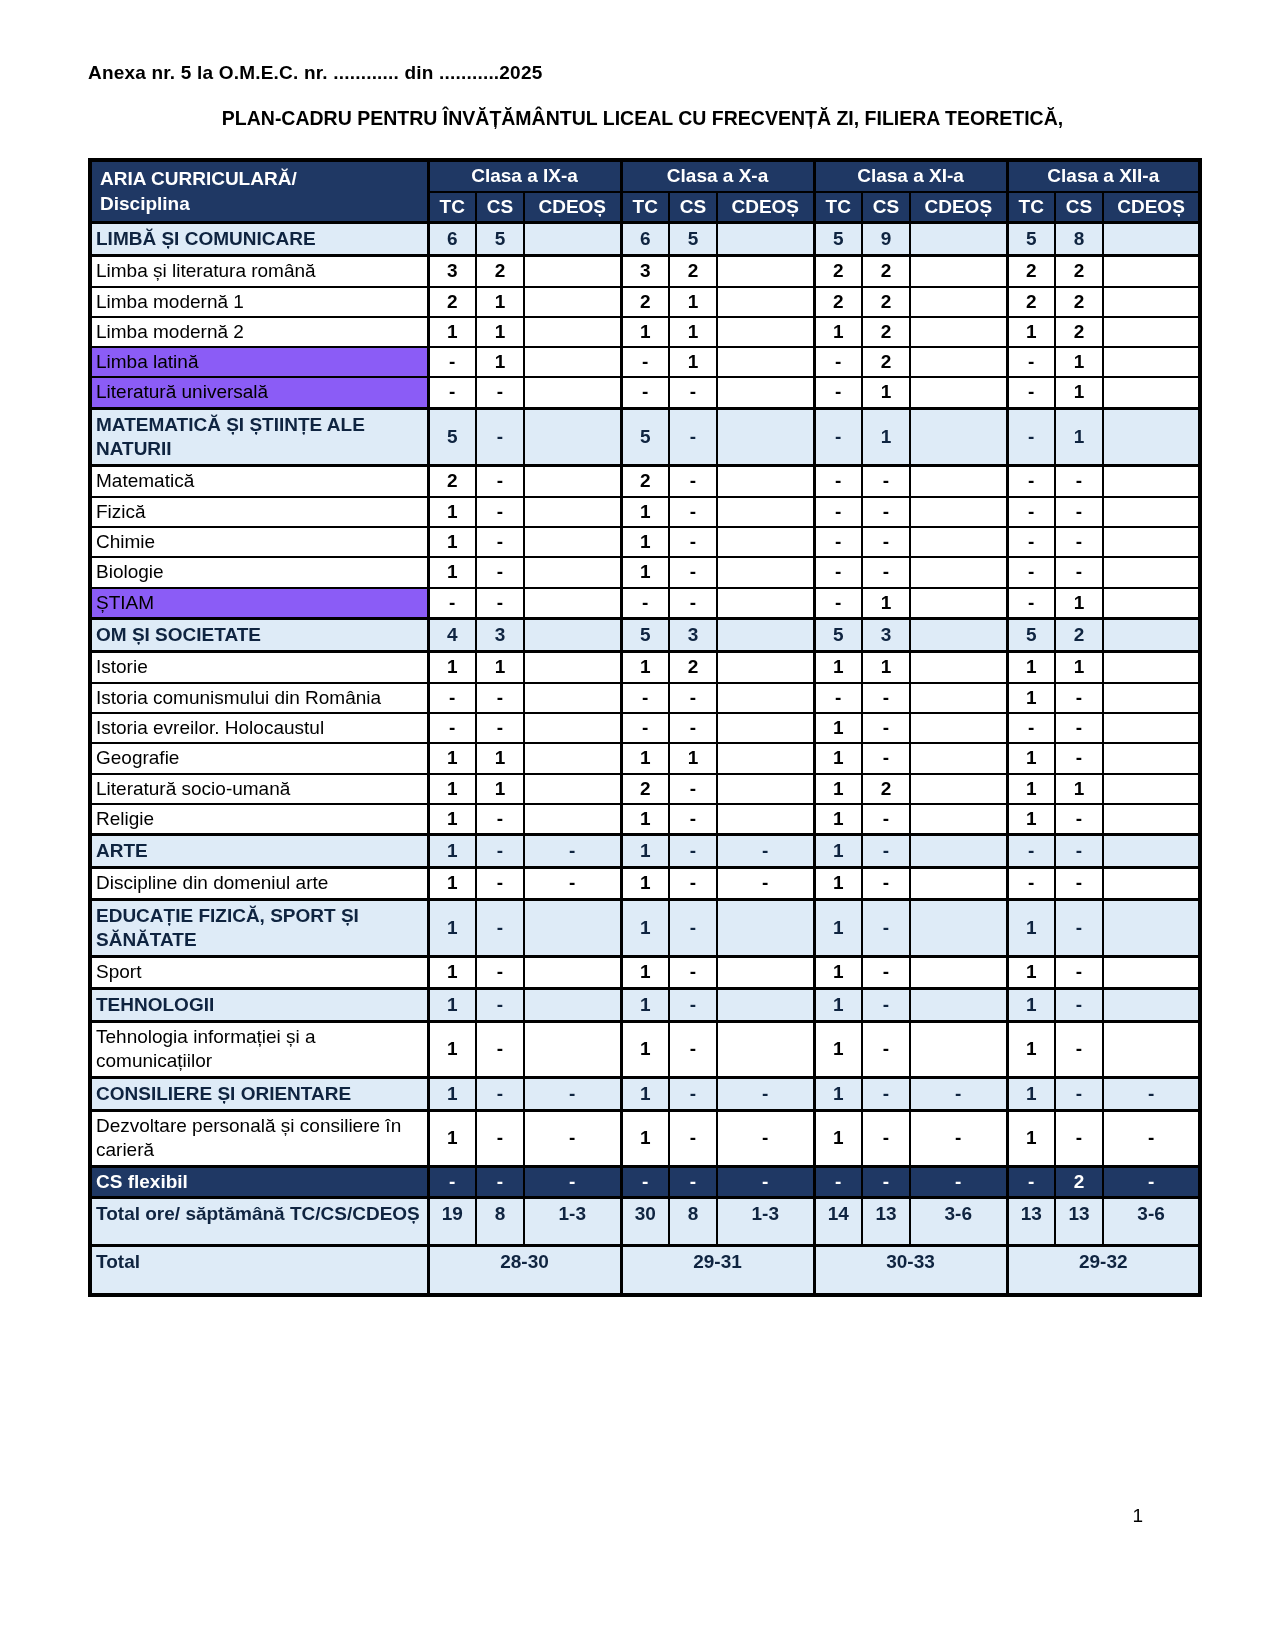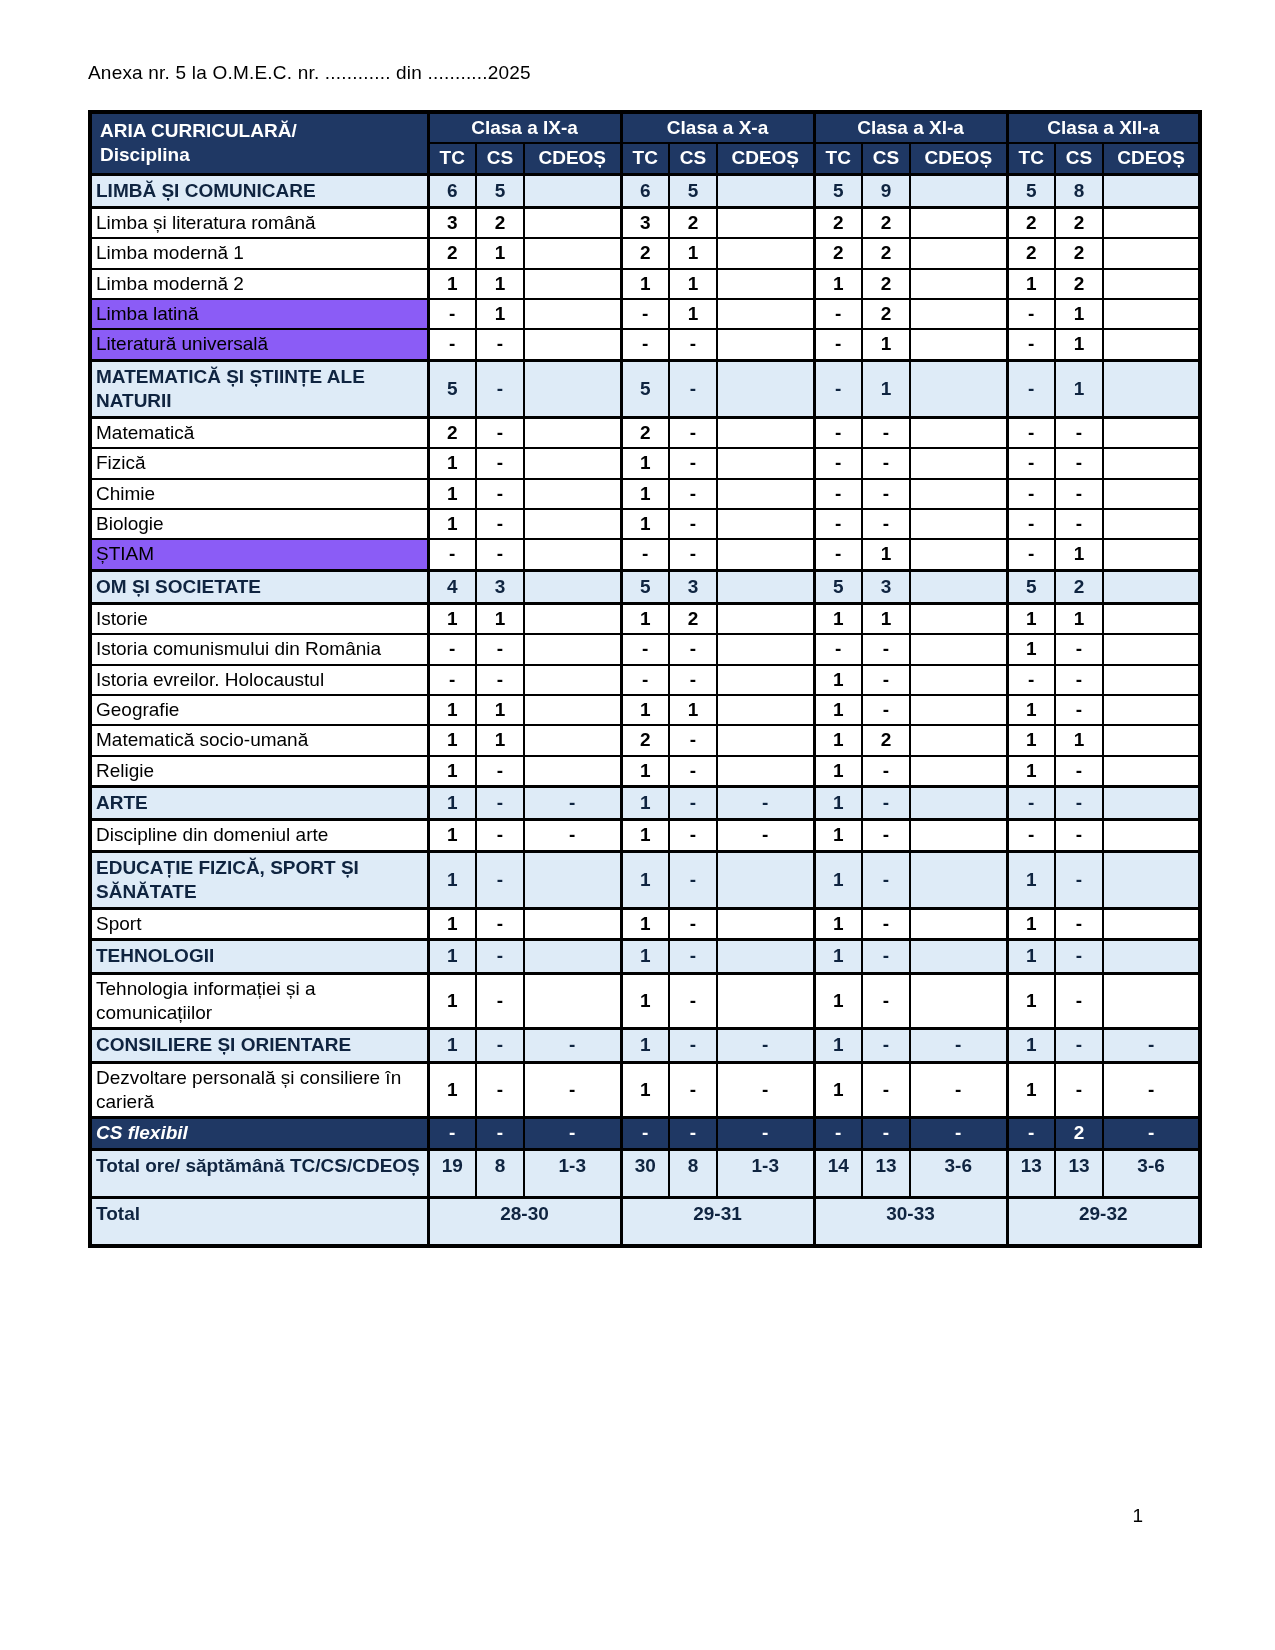--- a/index.html
+++ b/index.html
@@ -9,20 +9,21 @@
     height: 1650px;
     position: relative;
     font-family: "Liberation Sans", sans-serif;
     color: #000000;
   }
   .page { padding: 62px 78px 0 88px; }
   .annex {
     font-size: 19px;
     letter-spacing: 0.2px;
     margin-bottom: 20px;
+    font-weight: bold;
   }
   .doc-title {
     text-align: center;
     font-weight: bold;
     font-size: 19.5px;
     line-height: 1.45;
     margin-bottom: 26px;
   }
   table.plan {
     border-collapse: collapse;
@@ -61,21 +62,21 @@
   tr.gray td.label {
     background: #8b5cf6;
   }
   tr.dark td {
     background: #1f3864;
     color: #ffffff;
     font-weight: bold;
     border-top-width: 3px;
     border-bottom-width: 3px;
   }
-  tr.dark td.label { font-style: italic; }
+  tr.dark td.label { }
   tr.totals td, tr.total td {
     background: #deebf7;
     font-weight: bold;
     color: #0f2440;
     border-top-width: 3px;
     border-bottom-width: 3px;
     padding-top: 3px;
     padding-bottom: 18px;
   }
   .page-number {
@@ -84,20 +85,21 @@
     right: 132px;
     font-size: 19px;
   }
 </style>
 </head>
 <body>
 
 <div class="page">
   <div class="annex">Anexa nr. 5 la O.M.E.C. nr. ............ din ...........2025</div>
   <div class="doc-title">
+    <div>PLAN-CADRU PENTRU ÎNVĂȚĂMÂNTUL LICEAL CU FRECVENȚĂ ZI, FILIERA TEORETICĂ,</div>
   </div>
   <table class="plan" id="plan-table">
       <colgroup>
         <col style="width: 338px;">
         <col style="width: 48px;">
         <col style="width: 48px;">
         <col style="width: 97px;">
         <col style="width: 48px;">
         <col style="width: 48px;">
         <col style="width: 97px;">
@@ -384,21 +386,21 @@
           <td class="val">1</td>
           <td class="val"></td>
           <td class="val group-start">1</td>
           <td class="val">-</td>
           <td class="val"></td>
           <td class="val group-start">1</td>
           <td class="val">-</td>
           <td class="val"></td>
         </tr>
         <tr class="normal">
-          <td class="label">Matematică socio-umană</td>
+          <td class="label">Literatură socio-umană</td>
           <td class="val group-start">1</td>
           <td class="val">1</td>
           <td class="val"></td>
           <td class="val group-start">2</td>
           <td class="val">-</td>
           <td class="val"></td>
           <td class="val group-start">1</td>
           <td class="val">2</td>
           <td class="val"></td>
           <td class="val group-start">1</td>

